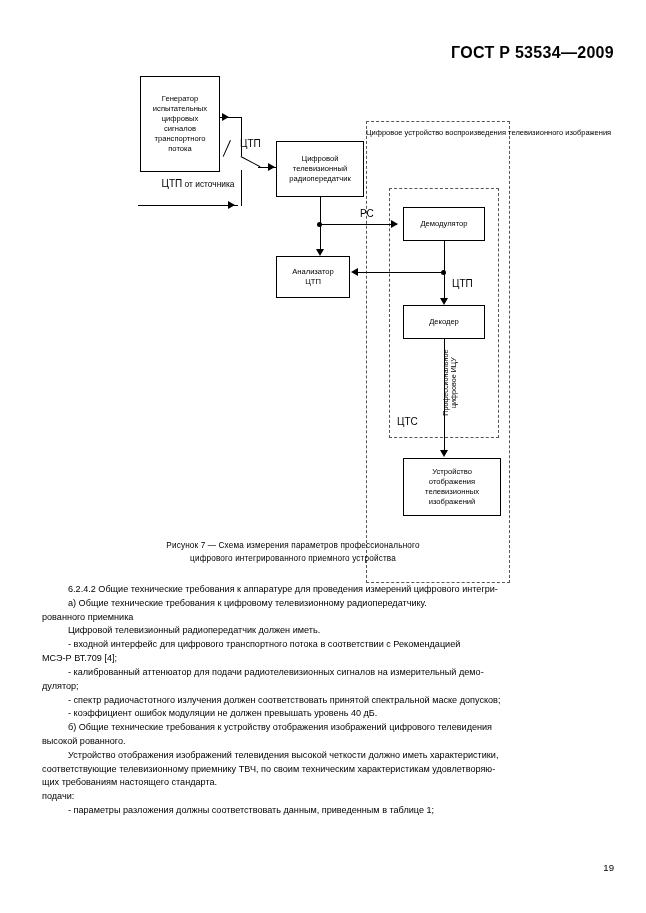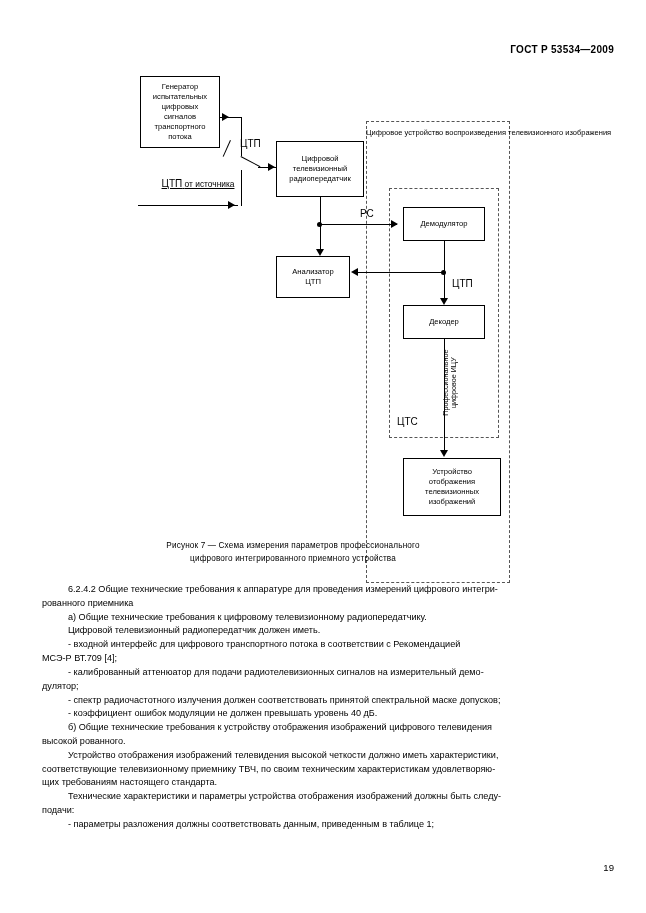--- a/index.html
+++ b/index.html
@@ -14,21 +14,21 @@
     font-family: "Liberation Sans", sans-serif;
     color: #000000;
     overflow: hidden;
   }
 
   
   #page-header {
     position: absolute;
     top: 44px;
     right: 32px;
-    font-size: 10px;
+    font-size: 16px;
     font-weight: bold;
     letter-spacing: 0.3px;
     white-space: nowrap;
   }
 
   
   #figure {
     position: absolute;
     left: 0;
     top: 60px;
@@ -159,21 +159,21 @@
 
   <div class="dashbox" style="left:389px; top:128px; width:110px; height:250px;"></div>
 
   <div class="label" style="left:366px; top:68px; width:144px; text-align:center; font-size:7.5px; line-height:1.33;">
     <span>Цифровое устройство</span>
     <span>воспроизведения</span>
     <span>телевизионного</span>
     <span>изображения</span>
   </div>
 
-  <div class="box" style="left:140px; top:16px; width:80px; height:72px; flex-direction:column;">
+  <div class="box" style="left:140px; top:16px; width:80px; height:96px; flex-direction:column;">
     <span>Генератор</span>
     <span>испытательных</span>
     <span>цифровых</span>
     <span>сигналов</span>
     <span>транспортного</span>
     <span>потока</span>
   </div>
 
   <div class="box" style="left:276px; top:81px; width:88px; height:56px; flex-direction:column;">
     <span>Цифровой</span>
@@ -209,21 +209,21 @@
   <div style="position:absolute; left:230px; top:80px; width:14px; height:18px;
               border-left:1.6px solid #000; transform:rotate(24deg); transform-origin:top left;"></div>
 
   <div style="position:absolute; left:241px; top:96px; width:22px; height:16px;
               border-top:1.6px solid #000; transform:rotate(28deg); transform-origin:top left;"></div>
   <div class="hline" style="left:258px; top:107px; width:18px;"></div>
   <div class="arrow right" style="left:268px; top:103px;"></div>
 
   <div class="label big" style="left:240px; top:78px;">ЦТП</div>
 
-  <div class="label" style="left:152px; top:118px; width:92px; text-align:center;text-decoration:underline;">
+  <div class="label" style="left:152px; top:118px; width:92px; text-align:center;">
     <span style="font-size:10px;">ЦТП</span>
     <span>от источника</span>
   </div>
   <div class="hline" style="left:138px; top:145px; width:100px;"></div>
   <div class="arrow right" style="left:228px; top:141px;"></div>
   <div class="vline" style="left:241px; top:110px; height:36px;"></div>
 
   <div class="vline" style="left:320px; top:137px; height:28px;"></div>
   <div class="dot" style="left:317px; top:162px;"></div>
 
@@ -262,27 +262,27 @@
 
 <div id="caption">
   <div>Рисунок 7 — Схема измерения параметров   профессионального</div>
   <div>цифрового интегрированного приемного устройства</div>
 </div>
 
 <div id="body-text">
   <p style="text-indent:26px;">
     <span>6.2.4.2 Общие технические требования к аппаратуре для проведения измерений цифрового интегри-</span>
   </p>
+  <p class="nojust" style="text-indent:26px;">
+    <span>а) Общие технические требования к цифровому телевизионному радиопередатчику.</span>
+  </p>
   <p class="nojust">
     <span>рованного приемника</span>
   </p>
   <p class="nojust" style="text-indent:26px;">
-    <span>а) Общие технические требования к цифровому телевизионному радиопередатчику.</span>
-  </p>
-  <p class="nojust" style="text-indent:26px;">
     <span>Цифровой телевизионный радиопередатчик должен иметь.</span>
   </p>
   <p style="text-indent:26px;">
     <span>- входной  интерфейс  для  цифрового  транспортного  потока  в  соответствии  с  Рекомендацией</span>
   </p>
   <p class="nojust">
     <span>МСЭ-Р ВТ.709 [4];</span>
   </p>
   <p style="text-indent:26px;">
     <span>- калиброванный  аттенюатор  для  подачи  радиотелевизионных  сигналов  на  измерительный  демо-</span>
@@ -304,23 +304,20 @@
   </p>
   <p style="text-indent:26px;">
     <span>Устройство отображения изображений телевидения высокой четкости должно иметь характеристики,</span>
   </p>
   <p class="nojust">
     <span>соответствующие телевизионному приемнику ТВЧ,  по своим техническим характеристикам удовлетворяю-</span>
   </p>
   <p class="nojust">
     <span>щих требованиям настоящего стандарта.</span>
   </p>
-  <p style="text-indent:26px;">
-    <span>Технические характеристики и параметры устройства отображения изображений должны быть следу-</span>
-  </p>
   <p class="nojust">
     <span>подачи:</span>
   </p>
   <p class="nojust" style="text-indent:26px;">
     <span>- параметры разложения должны соответствовать данным, приведенным в таблице 1;</span>
   </p>
 </div>
 
 <div id="page-number">19</div>
 

